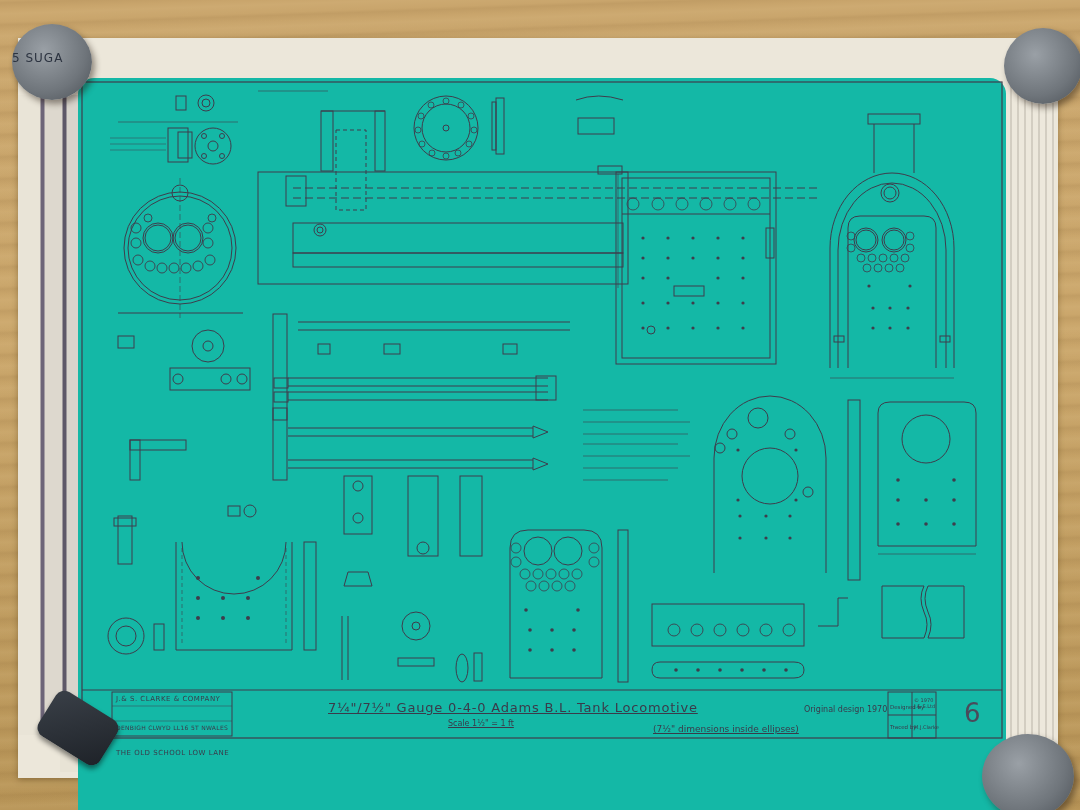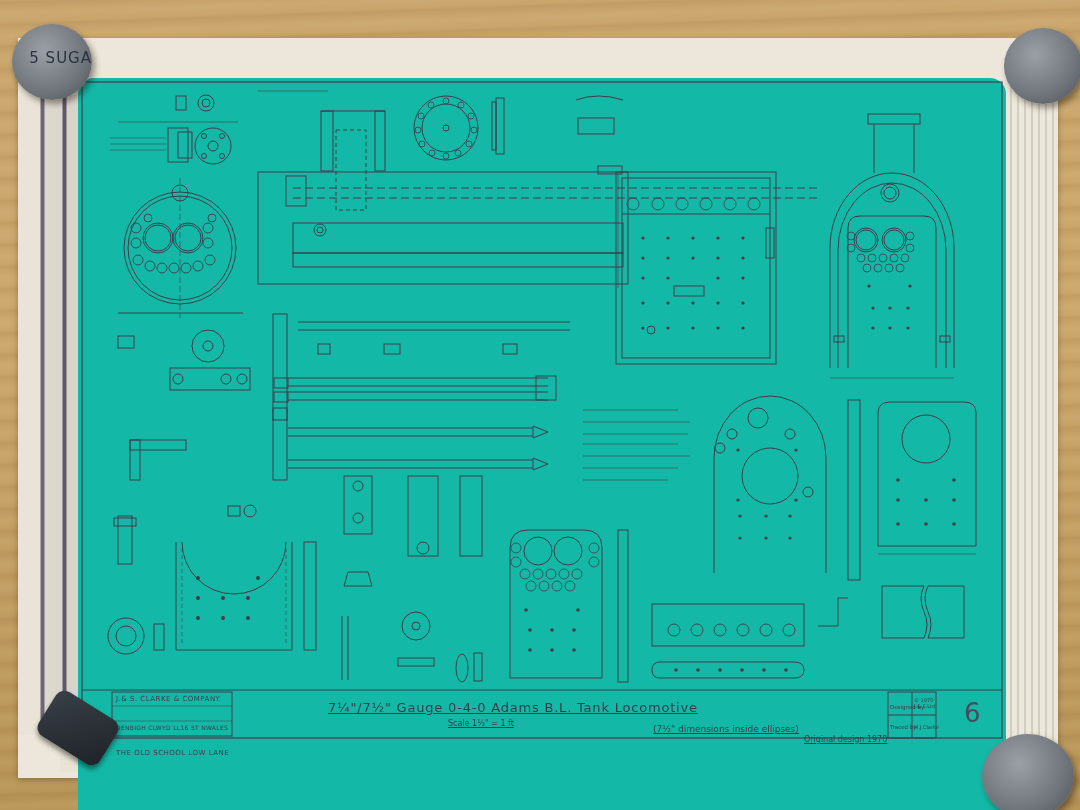--- a/index.html
+++ b/index.html
@@ -14,22 +14,22 @@
     background:linear-gradient(90deg,#e9e4d7 0,#e9e4d7 22px,#6d6578 23px,#6d6578 26px,#ddd8ce 27px,#ddd8ce 44px,#5e5868 45px,#5e5868 48px,#d8d4cc 49px);}
   .sheet-right-edge{position:absolute;left:1005px;top:70px;width:50px;height:670px;
     background:repeating-linear-gradient(90deg,#ede8dc 0,#ede8dc 5px,#b9b3a7 6px,#ede8dc 7px);}
   .sheet-bottom{position:absolute;left:60px;top:740px;width:950px;height:32px;background:#e8e3d5;}
   .print{position:absolute;left:78px;top:78px;width:928px;height:796px;
     background:#14b8a6;border-radius:16px;}
   .print svg{position:absolute;left:0;top:0;}
   .weight{position:absolute;border-radius:50%;
     background:radial-gradient(circle at 40% 35%,#9aa0a6,#6f757b 60%,#4a4f55);
     box-shadow:3px 4px 6px rgba(30,20,10,0.45);}
-  .weight-label{position:absolute;left:0;right:0;top:28px;text-align:right;
-    font-size:15px;color:#2c3340;font-family:"DejaVu Sans",sans-serif;letter-spacing:1px;line-height:12px;}
+  .weight-label{position:absolute;left:0;right:0;top:28px;text-align:left;
+    font-size:12px;color:#2c3340;font-family:"DejaVu Sans",sans-serif;letter-spacing:1px;line-height:12px;}
   .clip{position:absolute;left:42px;top:702px;width:72px;height:52px;border-radius:10px;
     background:linear-gradient(135deg,#3a4048,#1e2228);transform:rotate(32deg);
     box-shadow:2px 3px 5px rgba(0,0,0,0.45);}
 </style>
 </head>
 <body>
 
 <div class="wood-grain"></div>
 <div class="sheet-stack"></div>
 <div class="sheet-left-edge"></div>
@@ -399,21 +399,21 @@
       <line x1="834" y1="614" x2="834" y2="660"></line>
     </g>
   </svg>
 
   <div style="position:absolute;left:38px;top:617px;font-size:7px;color:#3a3a4a;letter-spacing:0.5px;font-family:'DejaVu Sans',sans-serif;">J.&amp; S. CLARKE &amp; COMPANY</div>
   <div style="position:absolute;left:38px;top:631px;font-size:7px;color:#3a3a4a;letter-spacing:0.5px;font-family:'DejaVu Sans',sans-serif;margin-top:40px;">THE OLD SCHOOL  LOW LANE</div>
   <div style="position:absolute;left:38px;top:646px;font-size:6px;color:#3a3a4a;letter-spacing:0.3px;font-family:'DejaVu Sans',sans-serif;">DENBIGH  CLWYD  LL16 5T  NWALES</div>
   <div style="position:absolute;left:250px;top:622px;font-size:13px;color:#3a3a4a;letter-spacing:0.8px;text-decoration:underline;font-family:'DejaVu Sans',sans-serif;white-space:nowrap;">7¼"/7½" Gauge  0-4-0  Adams  B.L.  Tank  Locomotive</div>
   <div style="position:absolute;left:370px;top:641px;font-size:8px;color:#3a3a4a;text-decoration:underline;font-family:'DejaVu Sans',sans-serif;">Scale 1½" = 1 ft</div>
   <div style="position:absolute;left:575px;top:646px;font-size:9px;color:#3a3a4a;text-decoration:underline;font-family:'DejaVu Sans',sans-serif;white-space:nowrap;">(7½" dimensions inside ellipses)</div>
-  <div style="position:absolute;left:726px;top:627px;font-size:8px;color:#3a3a4a;text-decoration:underline;font-family:'DejaVu Sans',sans-serif;white-space:nowrap;margin-top:30px;">Original design 1970</div>
+  <div style="position:absolute;left:726px;top:627px;font-size:8px;color:#3a3a4a;font-family:'DejaVu Sans',sans-serif;white-space:nowrap;">Original design 1970</div>
   <div style="position:absolute;left:812px;top:626px;font-size:5.5px;color:#3a3a4a;font-family:'DejaVu Sans',sans-serif;">Designed by</div>
   <div style="position:absolute;left:836px;top:619px;font-size:5px;color:#3a3a4a;width:22px;line-height:6px;font-family:'DejaVu Sans',sans-serif;">© 1970 J.&amp; S.Ltd</div>
   <div style="position:absolute;left:812px;top:646px;font-size:5.5px;color:#3a3a4a;font-family:'DejaVu Sans',sans-serif;">Traced by</div>
   <div style="position:absolute;left:836px;top:646px;font-size:5px;color:#3a3a4a;font-family:'DejaVu Sans',sans-serif;">M.J.Clarke</div>
   <div style="position:absolute;left:886px;top:620px;font-size:26px;color:#4a4a5a;font-family:'DejaVu Sans',sans-serif;">6</div>
 </div>
 
 <div class="weight" style="left:12px;top:24px;width:80px;height:76px;">
   <div class="weight-label">5 SUGA</div>
 </div>

